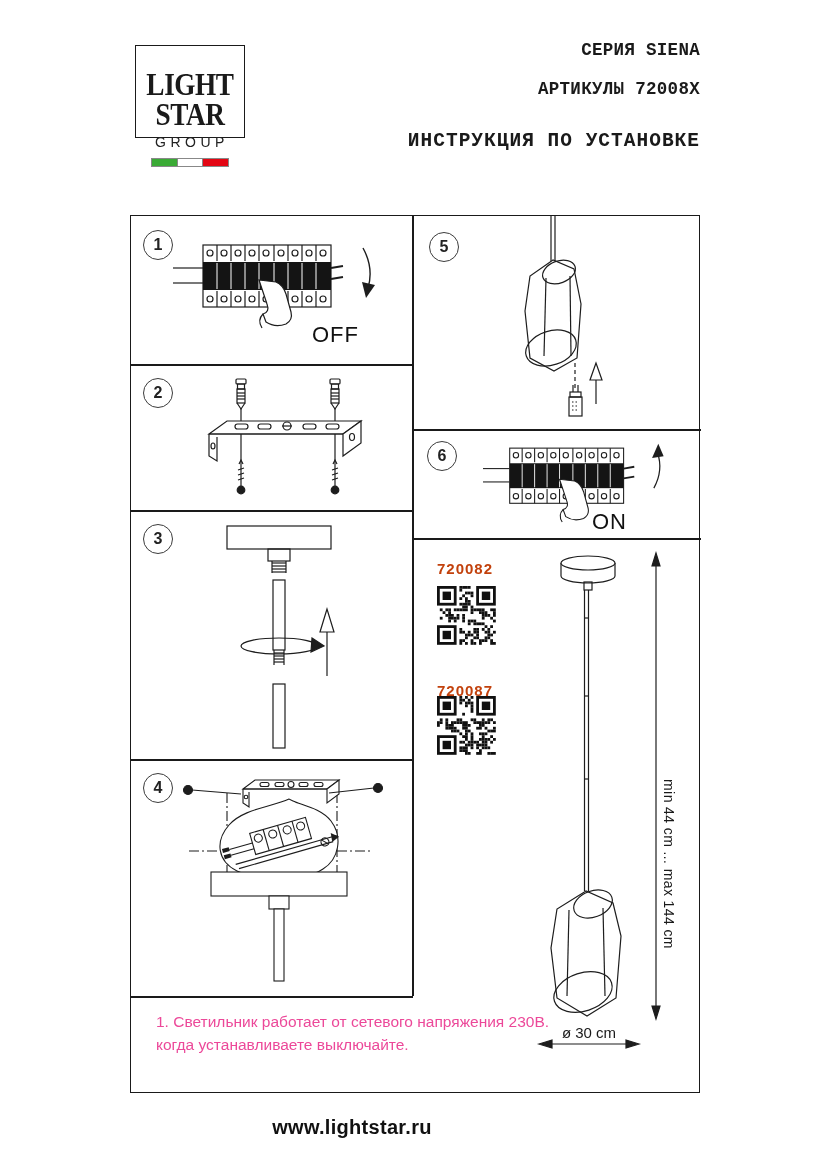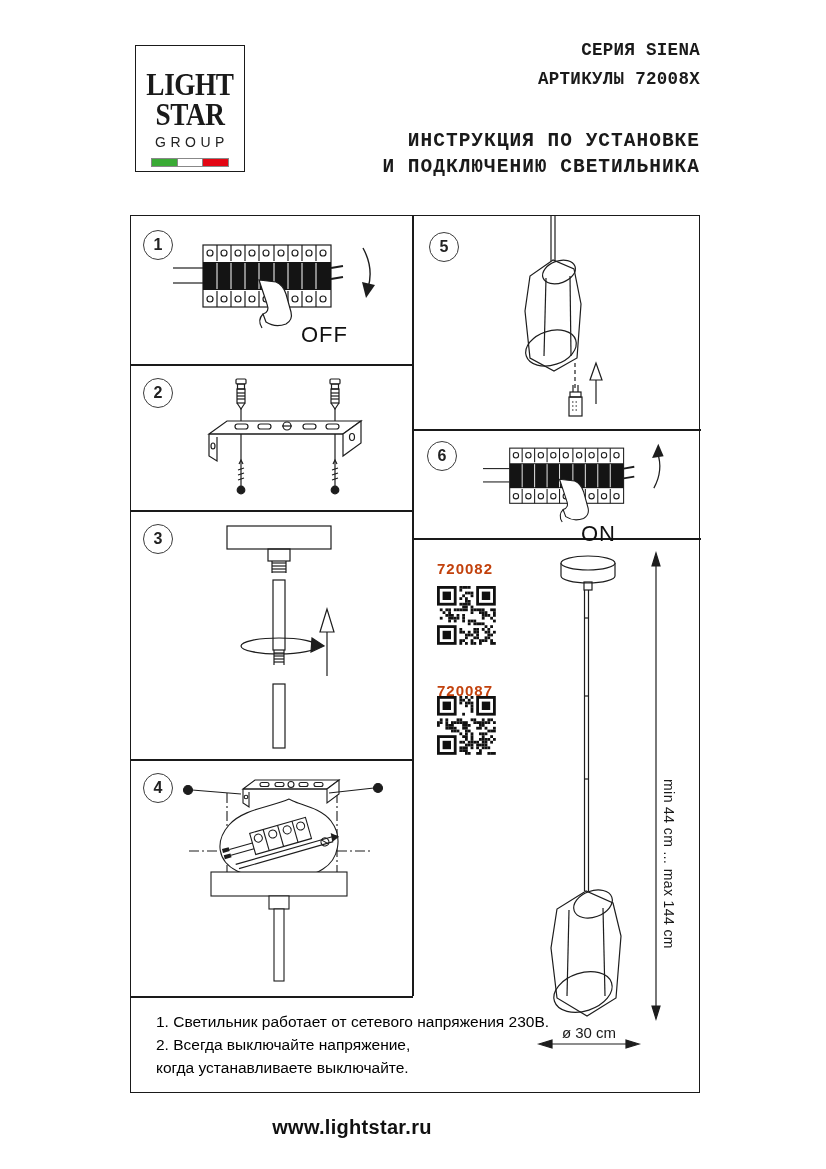--- a/index.html
+++ b/index.html
@@ -1,53 +1,53 @@
 <!DOCTYPE html>
 <html><head>
 <meta charset="utf-8">
 <style>
   html,body{margin:0;padding:0;background:#fff;}
   .page{position:relative;width:826px;height:1169px;background:#fff;overflow:hidden;
         font-family:"Liberation Sans",sans-serif;color:#1a1a1a;}
 
   
-  .logo-box{position:absolute;left:135px;top:45px;width:110px;height:127px;
+  .logo-box{position:absolute;left:135px;top:45px;width:110px;height:93px;
             border:1.5px solid #1a1a1a;box-sizing:border-box;text-align:center;padding-top:24px;}
   .logo-light,.logo-star{font-family:"Liberation Serif",serif;font-weight:700;font-size:31px;
             line-height:30px;letter-spacing:-.5px;transform:scaleX(.88);transform-origin:center;}
   .logo-group{font-size:14px;letter-spacing:4.5px;margin-top:4px;margin-left:4px;color:#222;}
   .logo-flag{width:78px;height:9px;margin:8px auto 0;display:flex;border:1px solid #888;box-sizing:border-box;}
   .logo-flag span{flex:1;}
 
   .title-block{position:absolute;right:126px;top:40px;text-align:right;font-family:Liberation Mono, monospace;}
   .title-series{font-size:17.5px;font-weight:700;letter-spacing:.3px;}
-  .title-articles{font-size:17.5px;font-weight:700;letter-spacing:.3px;margin-top:9px;}
-  .title-instruction{margin-top:39px;font-size:19.5px;font-weight:700;letter-spacing:1px;line-height:26px;}
+  .title-articles{font-size:17.5px;font-weight:700;letter-spacing:.3px;margin-top:19px;}
+  .title-instruction{margin-top:29px;font-size:19.5px;font-weight:700;letter-spacing:1px;line-height:26px;}
 
   
   .grid{position:absolute;left:130px;top:215px;width:570px;height:878px;
         border:1.5px solid #1a1a1a;box-sizing:border-box;}
   .vline{position:absolute;width:1.5px;background:#1a1a1a;}
   .hline{position:absolute;height:1.5px;background:#1a1a1a;}
   .panel{position:absolute;}
   .step-badge{position:absolute;left:12px;top:14px;width:28px;height:28px;border:1.6px solid #3c3c3c;
         border-radius:50%;display:flex;align-items:center;justify-content:center;
         font-size:16px;font-weight:700;color:#222;background:#fff;}
-  .switch-label{position:absolute;font-size:22px;letter-spacing:1px;color:#111;}
+  .switch-label{position:absolute;font-size:22px;letter-spacing:1px;color:#111;margin-left:11px;}
   svg{position:absolute;overflow:visible;}
 
   
   .qr-article{position:absolute;font-size:15px;font-weight:700;letter-spacing:1px;color:#c2410c;}
   .qr{position:absolute;width:59px;height:59px;}
   .dim-v-label{position:absolute;left:264px;top:180px;width:292px;text-align:center;
         font-size:14px;letter-spacing:.4px;transform:rotate(90deg);transform-origin:0 0;white-space:nowrap;}
   .dim-h-label{position:absolute;left:116px;top:486px;width:120px;text-align:center;font-size:15px;}
 
   
-  .notes{position:absolute;left:25px;top:794px;width:540px;font-size:15.5px;line-height:23px;color:#000000;}
+  .notes{position:absolute;left:25px;top:794px;width:540px;font-size:15.5px;line-height:23px;color:#ec4899;}
   .footer{position:absolute;left:0;top:1116px;width:704px;text-align:center;
           font-size:20px;font-weight:700;letter-spacing:.3px;color:#111;}
 </style>
 </head>
 <body>
 
 <div class="page">
 
   <div class="logo-box">
     <div class="logo-light">LIGHT</div>
@@ -58,21 +58,20 @@
       <span style="background:#ffffff;border-left:1px solid #888;border-right:1px solid #888;"></span>
       <span style="background:#e30613;"></span>
     </div>
   </div>
 
   <div class="title-block">
     <div class="title-series">СЕРИЯ SIENA</div>
     <div class="title-articles">АРТИКУЛЫ 72008X</div>
     <div class="title-instruction">
       <div>ИНСТРУКЦИЯ ПО УСТАНОВКЕ</div>
-      <div>И ПОДКЛЮЧЕНИЮ СВЕТИЛЬНИКА</div>
     </div>
   </div>
 
   <div class="grid">
 
     <div class="vline" style="left:281px;top:0;height:780px"></div>
     <div class="hline" style="left:0;top:148px;width:282px"></div>
     <div class="hline" style="left:0;top:294px;width:282px"></div>
     <div class="hline" style="left:0;top:543px;width:282px"></div>
     <div class="hline" style="left:0;top:780px;width:282px"></div>
@@ -310,21 +309,21 @@
       </svg>
     </div>
 
     <div class="panel" style="left:282px;top:213px;width:288px;height:109px">
       <div class="step-badge" style="left:14px;top:12px">6</div>
       <svg style="left:52px;top:4px" width="230" height="105" viewBox="0 0 230 118">
         <use href="#breaker"></use>
         <path d="M198,62 Q209,42 202,22" fill="none" stroke="#1d1d1d" stroke-width="1.4"></path>
         <polygon points="196,28 209,26 203,12" fill="#1d1d1d"></polygon>
       </svg>
-      <span class="switch-label" style="left:168px;top:92px">ON</span>
+      <span class="switch-label" style="left:168px;top:80px">ON</span>
     </div>
 
     <div class="panel" style="left:282px;top:322px;width:288px;height:556px">
       <div class="qr-article" style="left:24px;top:22px">720082</div>
       <div class="qr" style="left:24px;top:48px">
           <svg width="58.8" height="58.8" xmlns="http://www.w3.org/2000/svg">
             <rect x="0" y="0" width="19.599999999999998" height="19.599999999999998" fill="#111"></rect>
             <rect x="2.8" y="2.8" width="14" height="14" fill="#fff"></rect>
             <rect x="5.6" y="5.6" width="8.399999999999999" height="8.399999999999999" fill="#111"></rect>
             <rect x="39.199999999999996" y="0" width="19.599999999999998" height="19.599999999999998" fill="#111"></rect>
@@ -605,19 +604,18 @@
           <polygon points="108,498 95,494 95,502" fill="#1d1d1d"></polygon>
         </g>
       </svg>
 
       <div class="dim-v-label">min 44 cm ... max 144 cm</div>
       <div class="dim-h-label">ø 30 cm</div>
     </div>
 
     <div class="notes">
       <div>1. Светильник работает от сетевого напряжения 230В.</div>
-      <div>2. Всегда выключайте напряжение,</div>
       <div>когда устанавливаете выключайте.</div>
     </div>
   </div>
 
   <div class="footer">www.lightstar.ru</div>
 </div>
 
 </body></html>

